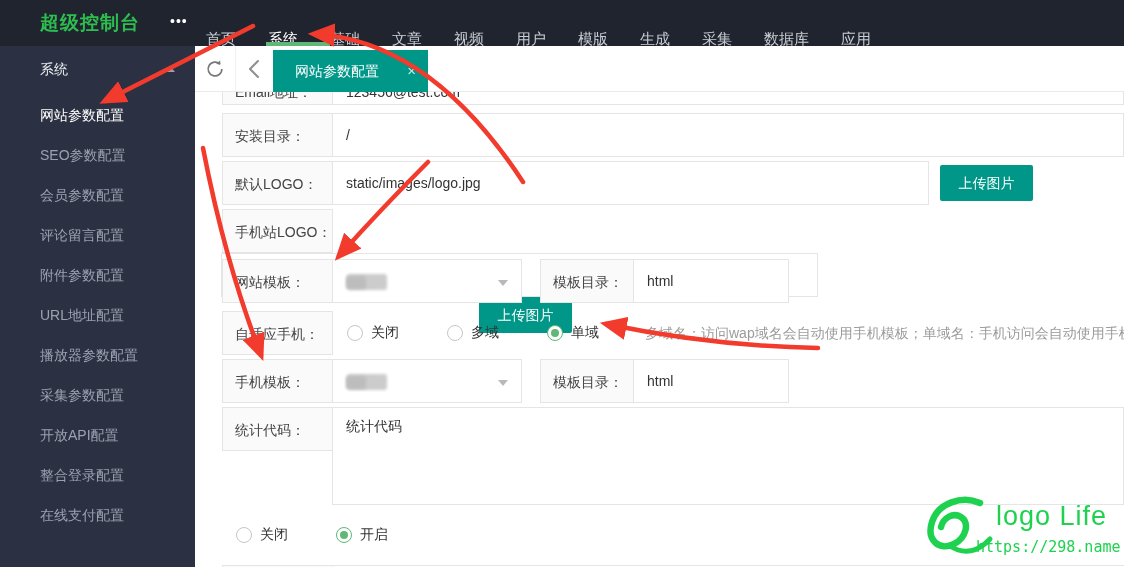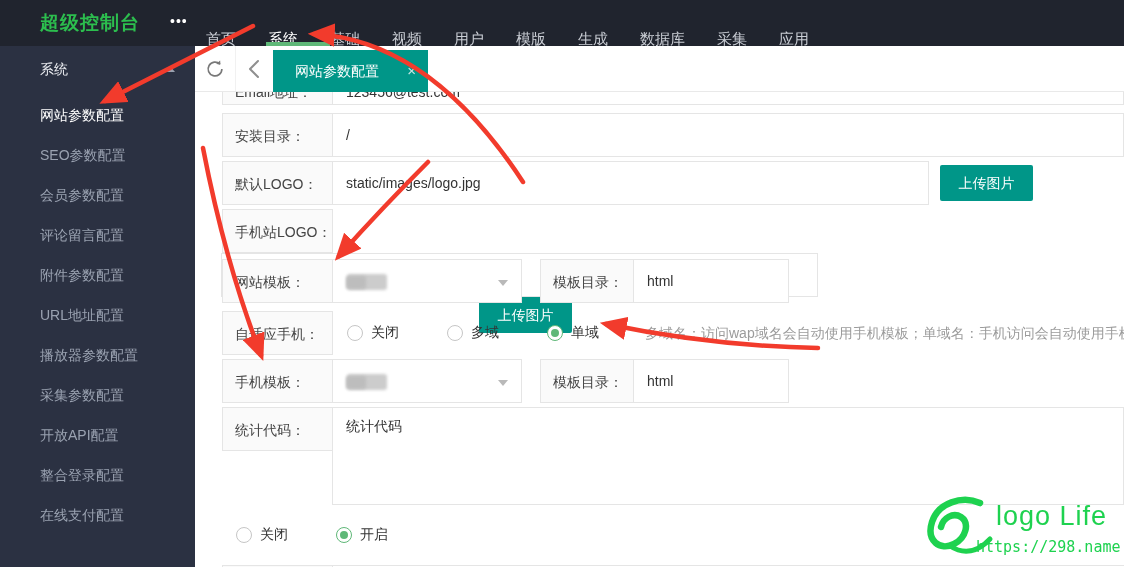--- a/index.html
+++ b/index.html
@@ -82,26 +82,27 @@
 
 <div class="stage">
 
   <div class="topbar">
     <div class="logo">超级控制台</div>
     <div class="more">•••</div>
     <div class="nav">
       <div class="nav-item">首页</div>
       <div class="nav-item active">系统</div>
       <div class="nav-item">基础</div>
+      <div class="nav-item">文章</div>
       <div class="nav-item">视频</div>
       <div class="nav-item">用户</div>
       <div class="nav-item">模版</div>
       <div class="nav-item">生成</div>
+      <div class="nav-item">采集</div>
       <div class="nav-item">数据库</div>
-      <div class="nav-item">采集</div>
       <div class="nav-item">应用</div>
     </div>
     <div class="nav-indicator"></div>
   </div>
 
   <div class="sidebar">
     <div class="side-head">
       <span>系统</span>
       <span class="tri-up"></span>
     </div>

